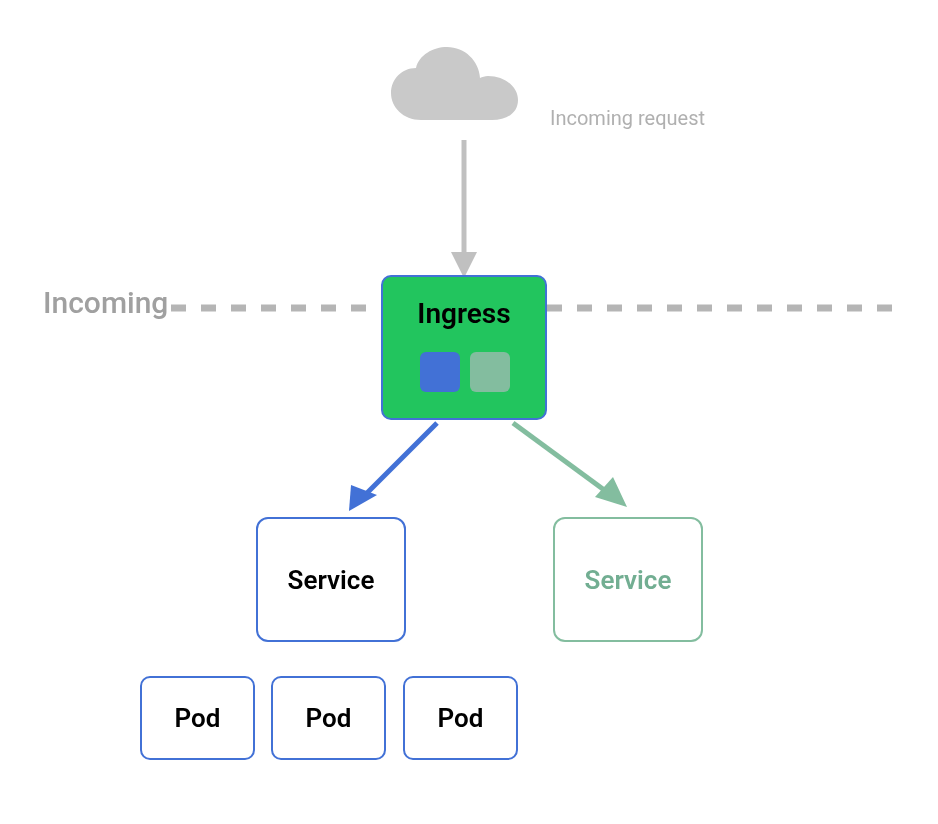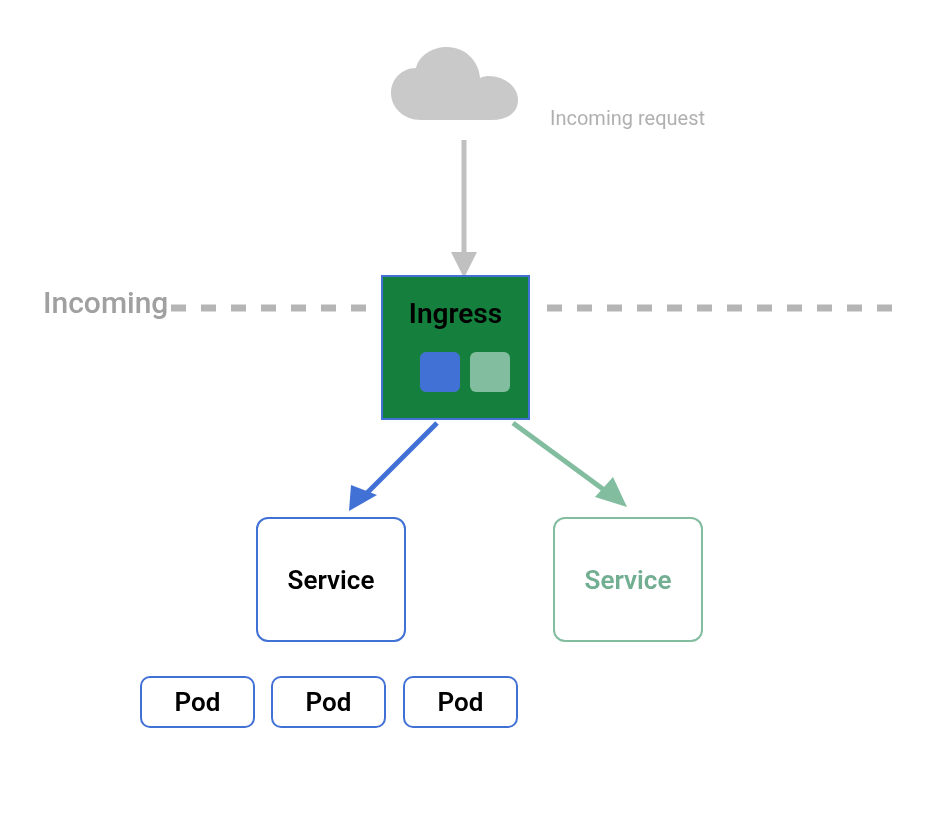--- a/index.html
+++ b/index.html
@@ -48,25 +48,25 @@
     }
     .dashed-line-right {
       position: absolute;
       left: 547px;
       top: 298px;
     }
     .ingress-box {
       position: absolute;
       left: 381px;
       top: 275px;
-      width: 149px;
+      width: 166px;
       height: 145px;
       border: 2px solid #4271d6;
-      border-radius: 0;
-      background: #15803d;
+      border-radius: 10px;
+      background: #22c55e;
     }
     .ingress-label {
       position: absolute;
       left: 0;
       right: 0;
       top: 20px;
       text-align: center;
       font-size: 28px;
       font-weight: 600;
       color: #000;
@@ -132,21 +132,21 @@
     }
     .service-label-green {
       font-size: 26px;
       font-weight: 600;
       color: #72ae92;
     }
     .pod-box {
       position: absolute;
       top: 676px;
       width: 115px;
-      height: 52px;
+      height: 84px;
       border: 2px solid #4271d6;
       border-radius: 10px;
       background: #fff;
       display: flex;
       align-items: center;
       justify-content: center;
     }
     .pod-1 { left: 140px; }
     .pod-2 { left: 271px; }
     .pod-3 { left: 403px; }

